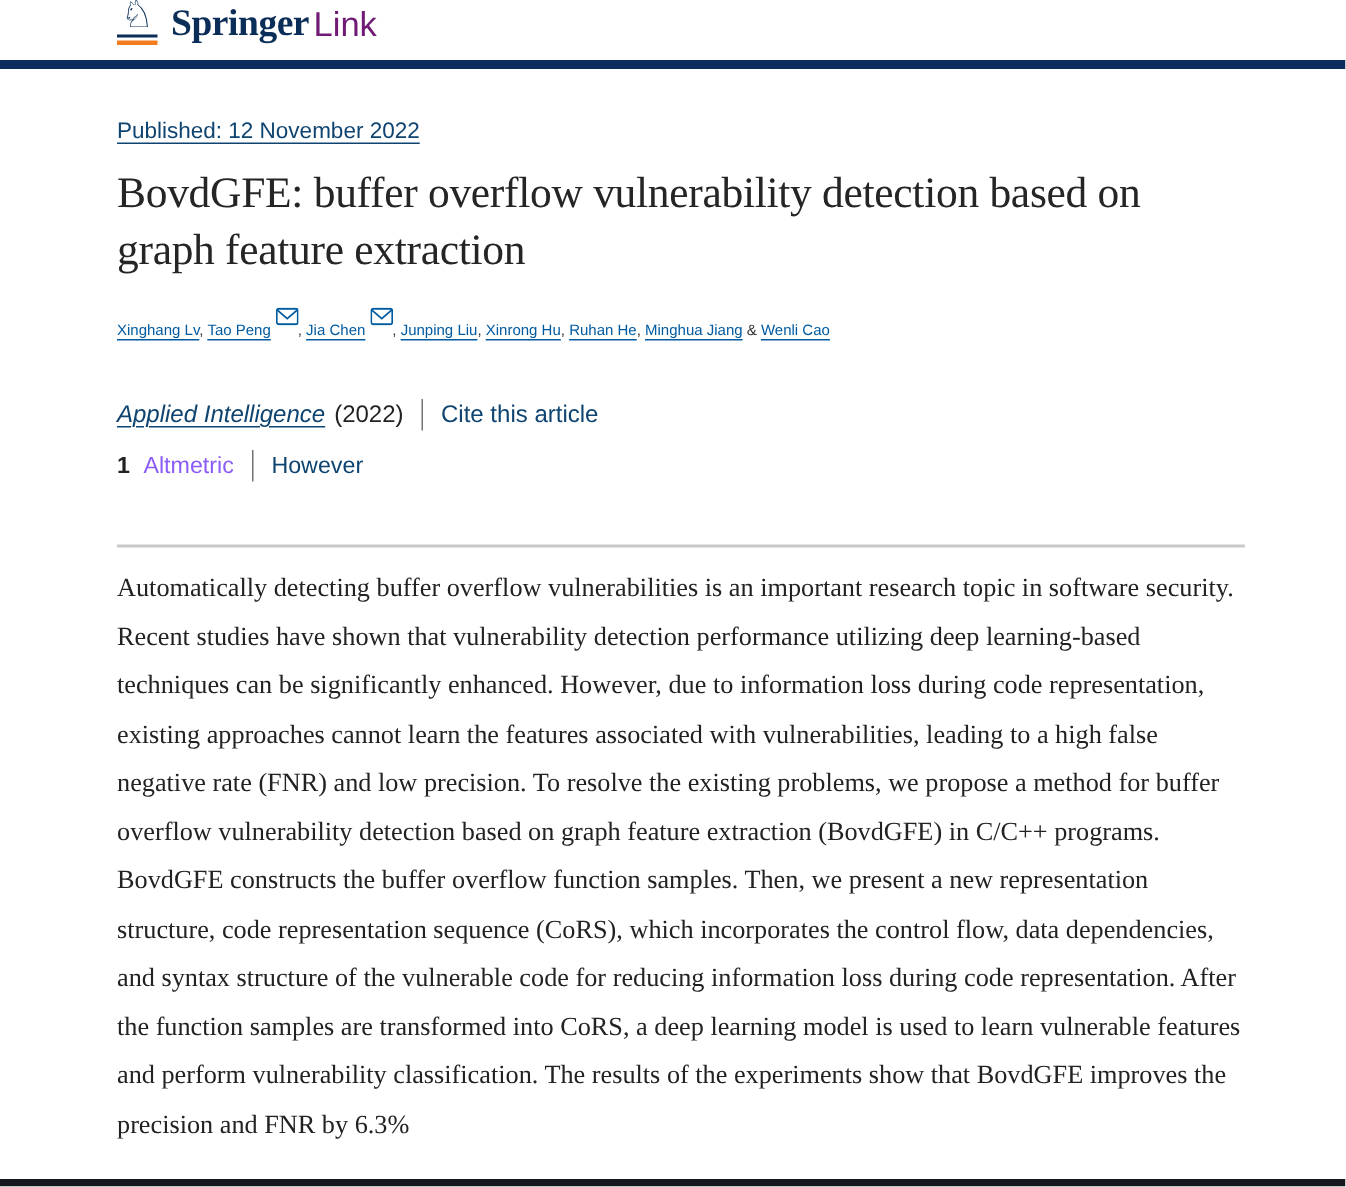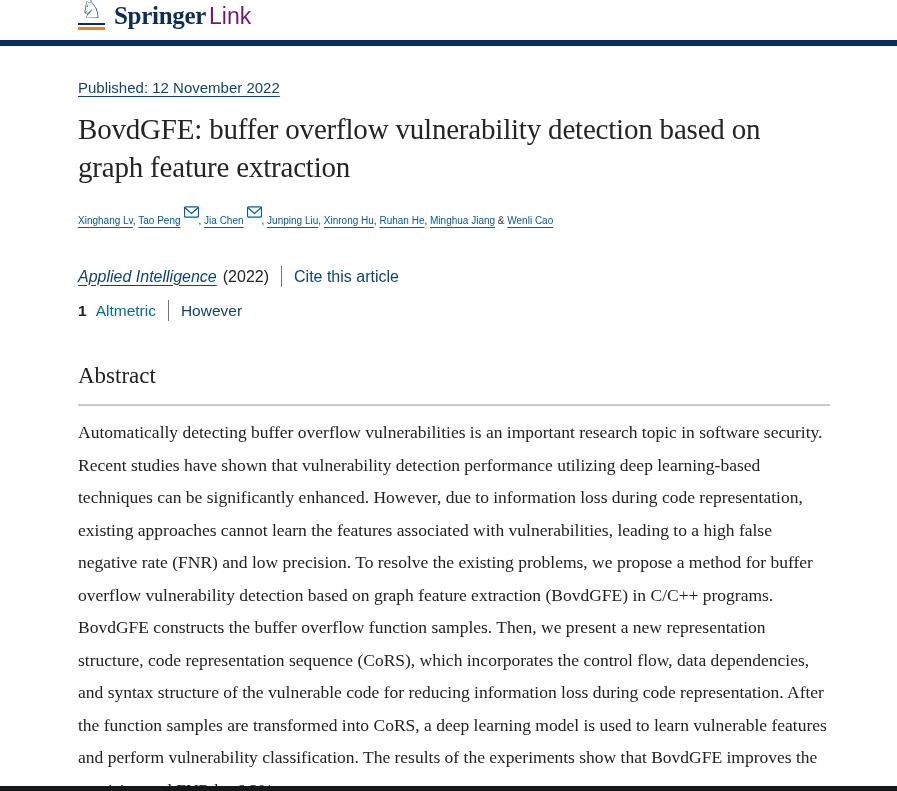--- a/index.html
+++ b/index.html
@@ -82,21 +82,21 @@
   .journal-year { margin-left:6px; color:#222; }
   .vsep { display:inline-block; width:1px; height:21px; background:#737373; margin:0 12px; }
   .cite-link, .metrics-link {
     color:#0f4470;
     text-underline-offset:3px;
     text-decoration-thickness:1px;
   }
 
   .metrics-line { margin-top:13px; font-size:15.5px; display:flex; align-items:center; }
   .altmetric-count { font-weight:700; color:#222; }
-  .altmetric-label { color:#0369a1; margin-left:9px; }
+  .altmetric-label { color:#8b5cf6; margin-left:9px; }
 
   
   .abstract-section { margin-top:42px; }
   .abstract-heading {
     font-family:"Liberation Serif", serif;
     font-weight:400;
     font-size:23px;
     color:#222;
   }
   .abstract-rule { border:none; height:2px; background:#c9c9c9; margin-top:15px; }
@@ -149,20 +149,19 @@
   </div>
 
   <div class="metrics-line">
     <span class="altmetric-count">1</span>
     <span class="altmetric-label">Altmetric</span>
     <span class="vsep"></span>
     <a class="metrics-link">However</a>
   </div>
 
   <section class="abstract-section">
-    <h2 class="abstract-heading">Abstract</h2>
     <hr class="abstract-rule">
     <p class="abstract-body">Automatically detecting buffer overflow vulnerabilities is an important research topic in software security. Recent studies have shown that vulnerability detection performance utilizing deep learning-based techniques can be significantly enhanced. However, due to information loss during code representation, existing approaches cannot learn the features associated with vulnerabilities, leading to a high false negative rate (FNR) and low precision. To resolve the existing problems, we propose a method for buffer overflow vulnerability detection based on graph feature extraction (BovdGFE) in C/C++ programs. BovdGFE constructs the buffer overflow function samples. Then, we present a new representation structure, code representation sequence (CoRS), which incorporates the control flow, data dependencies, and syntax structure of the vulnerable code for reducing information loss during code representation. After the function samples are transformed into CoRS, a deep learning model is used to learn vulnerable features and perform vulnerability classification. The results of the experiments show that BovdGFE improves the precision and FNR by 6.3%</p>
   </section>
 
 </main>
 
 <div class="bottom-bar"></div>
 
 </body></html>

